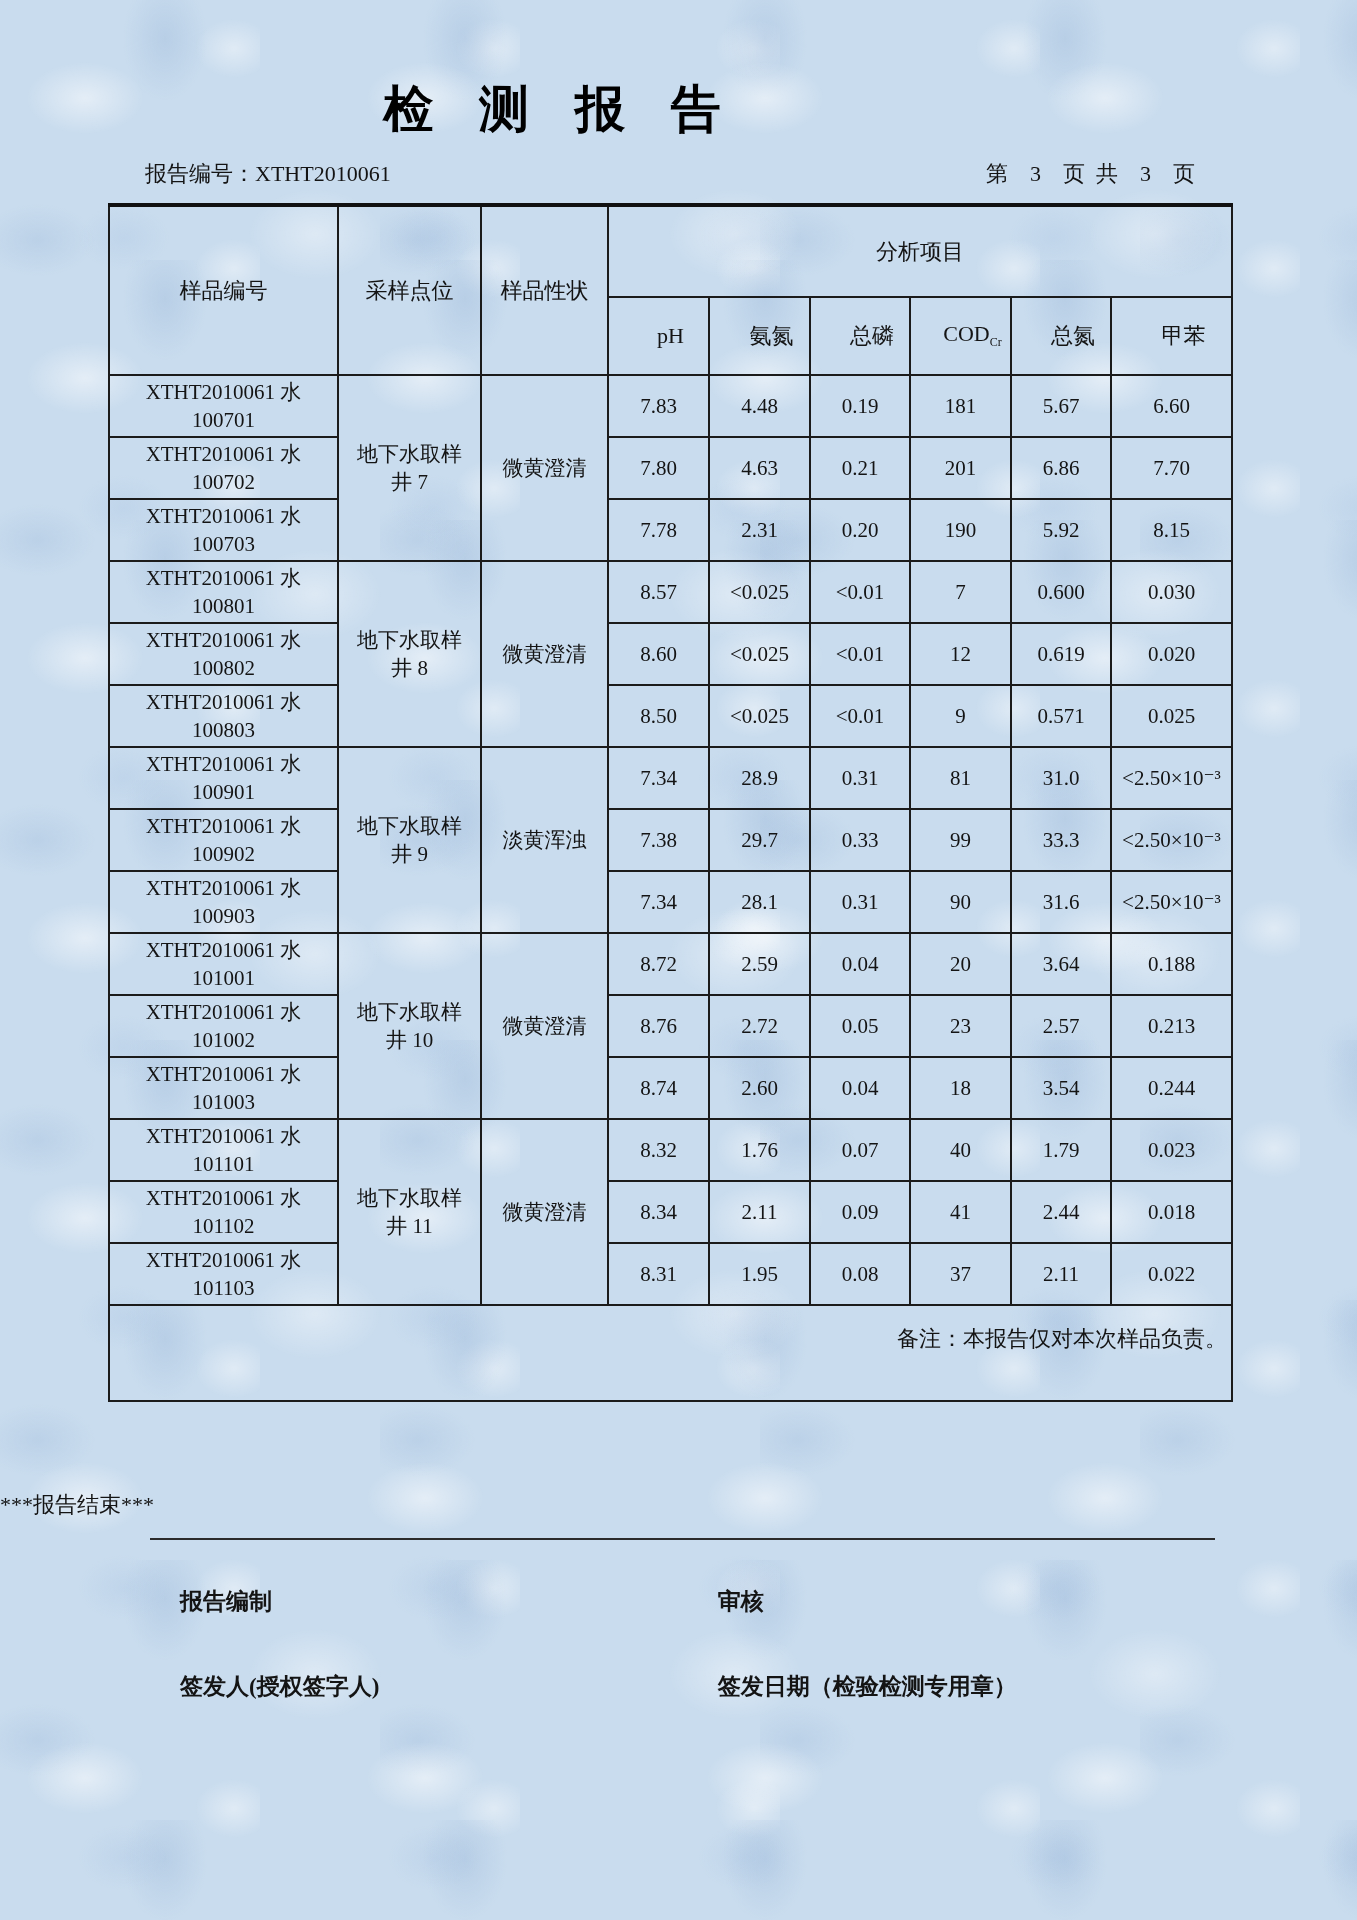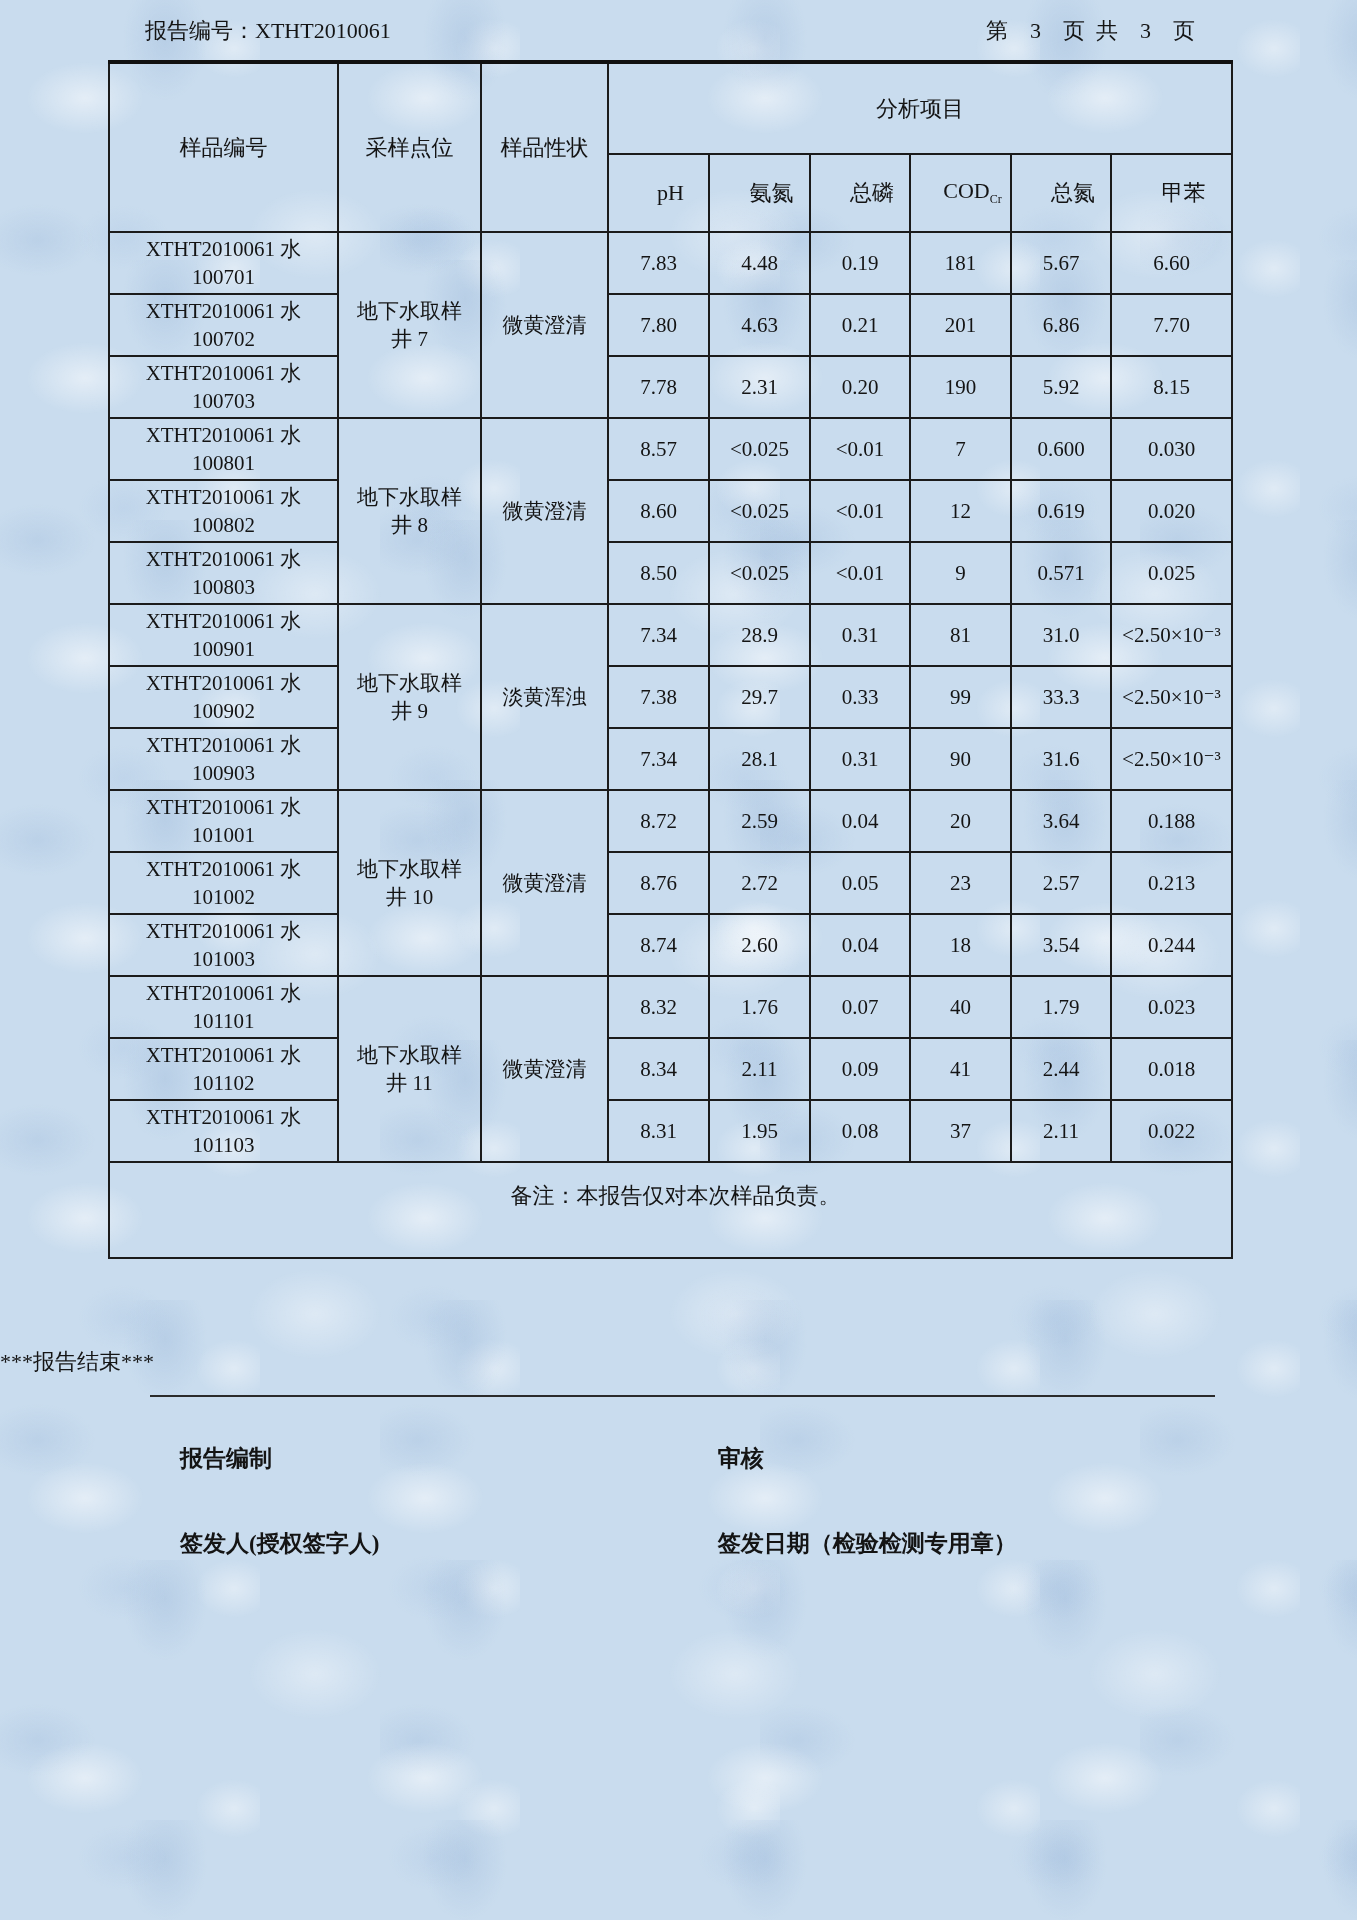--- a/index.html
+++ b/index.html
@@ -36,35 +36,36 @@
   table.report td {
     border: 2px solid #1b1b1b; text-align: center; vertical-align: middle;
     font-size: 21px; padding: 0; overflow: hidden;
   }
   tr.h1 td { height: 92px; font-size: 22px; }
   tr.h2 td { height: 78px; font-size: 22px; padding-left: 24px; }
   tr.datarow td { height: 62px; }
   td.c-id, td.c-point { white-space: pre-line; line-height: 1.35; }
   td sub { font-size: 12px; }
   tr.noterow td {
-    height: 96px; text-align: center; vertical-align: top;
+    height: 96px; text-align: right; vertical-align: top;
     padding: 18px 4px 0 14px; font-size: 22px;
   }
 
   .endtext { width: 1130px; margin-top: 88px; text-align: left; font-size: 22px; }
   .signline { margin: 18px 0 0 150px; width: 1065px; border-top: 2px solid #2b2b2b; }
   .sigrow { margin: 46px 0 0 180px; font-size: 23px; font-weight: bold; }
   .sigrow.second { margin-top: 54px; }
   .sigrow .l { display: inline-block; width: 532px; }
 </style>
 </head>
 <body>
 
 <div class="page">
 
+  <div class="title">检 测 报 告</div>
 
   <div class="meta">
     <span>报告编号：XTHT2010061</span>
     <span class="pageinfo">第    3    页  共    3    页</span>
   </div>
 
   <table class="report">
     <colgroup>
       <col style="width:229px">
         <col style="width:143px">

